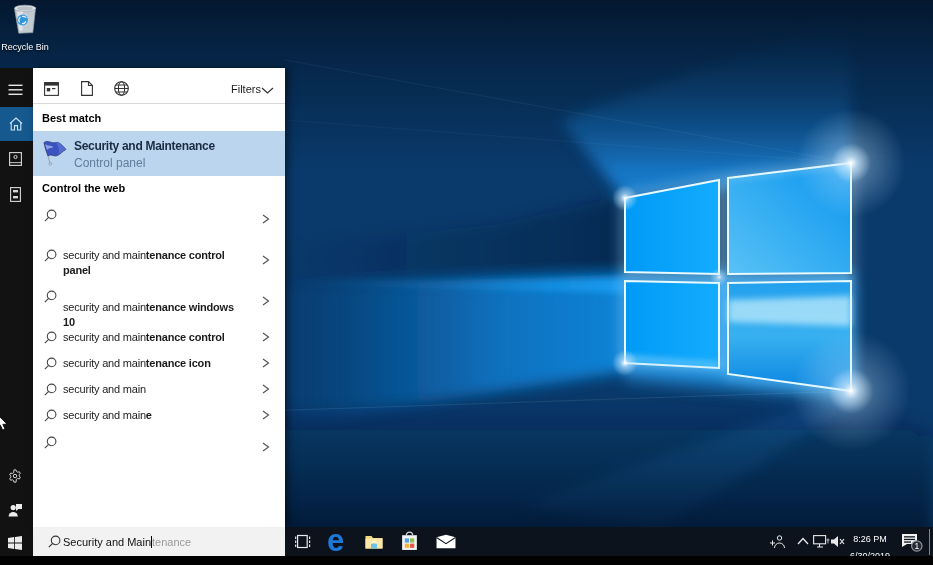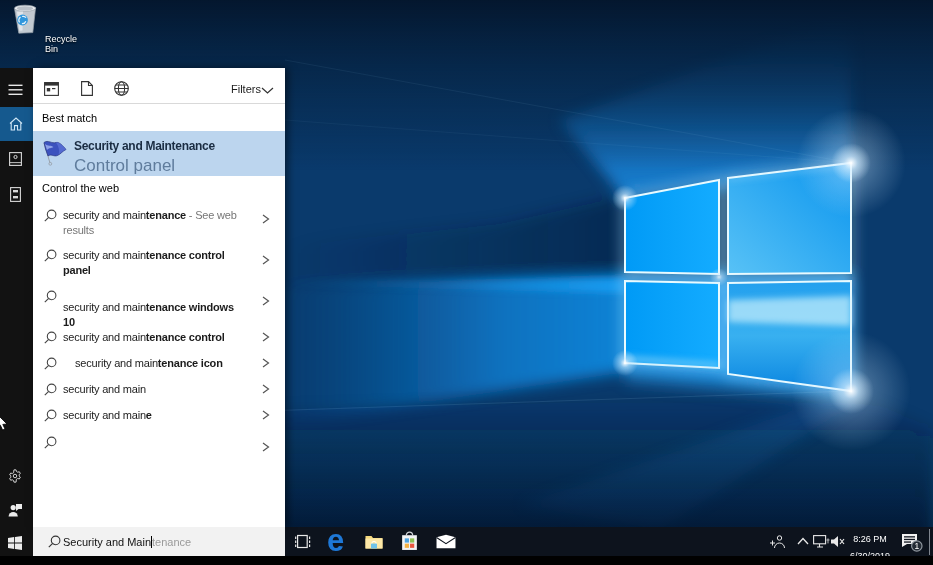--- a/index.html
+++ b/index.html
@@ -6,21 +6,21 @@
 html,body { width:933px; height:565px; overflow:hidden; background:#000; font-family:"Liberation Sans", sans-serif; }
 #stage { position:relative; width:933px; height:565px; background:#000; }
 #wall { position:absolute; left:0; top:0; z-index:0; }
 .abs { position:absolute; }
 
 #taskbar { position:absolute; left:0px; top:527px; width:933px; height:29px; background:#0d131d; z-index:3; }
 #blackstrip { position:absolute; left:0; top:556px; width:933px; height:9px; background:#010101; z-index:8; }
 #sidebar { position:absolute; left:0; top:68px; width:33px; height:488px; background:#121212; z-index:5; }
 #panel { position:absolute; left:33px; top:68px; width:252px; height:459px; background:#ffffff; z-index:5; font-size:11px; color:#1c1c1c; box-shadow:3px 0 8px rgba(0,0,0,0.5); }
 #searchbox { position:absolute; left:33px; top:527px; width:252px; height:29px; background:#f2f2f2; z-index:6; }
-.hdr { font-weight:normal; font-size:11px; color:#000; }
+.hdr { font-weight:bold; font-size:11px; color:#000; }
 .grey { color:#767676; }
 .chev { position:absolute; left:228px; width:10px; height:10px; }
 .mag  { position:absolute; left:11px; width:13px; height:13px; }
 .rowt { position:absolute; left:30px; width:192px; line-height:15px; letter-spacing:-0.2px; }
 b { font-weight:bold; }
 </style>
 </head>
 <body>
 <div id="stage">
   <svg id="wall" width="933" height="565" viewBox="0 0 933 565">
@@ -139,21 +139,21 @@
       <ellipse cx="14" cy="5.3" rx="10.6" ry="3.1" fill="#e8ecf0" stroke="#9aa2ab" stroke-width="0.7"></ellipse>
       <ellipse cx="14" cy="5.4" rx="8.2" ry="2.2" fill="#b9c0c8"></ellipse>
       <polygon points="6,8.8 12,8.4 11.5,27.5 8.3,27.8" fill="#f4f6f8" fill-opacity="0.6"></polygon>
       <circle cx="11.5" cy="17" r="5.4" fill="#2f96dc"></circle>
       <g stroke="#eaf4fb" stroke-width="1.3" fill="none">
         <path d="M8.6 19.4 a3.6 3.6 0 0 1 0.9-5.3"></path>
         <path d="M11.1 13.5 a3.6 3.6 0 0 1 3.9 1.2"></path>
         <path d="M14.8 18.2 a3.6 3.6 0 0 1-3.9 2.3"></path>
       </g>
     </svg>
-    <div style="color:#fff;font-size:9px;margin-top:0;text-shadow:0 1px 2px rgba(0,0,0,.9);padding-left:44px;">Recycle Bin</div>
+    <div style="color:#fff;font-size:9px;margin-top:8px;text-shadow:0 1px 2px rgba(0,0,0,.9);">Recycle Bin</div>
   </div>
 
   <svg class="abs" style="left:-4px;top:414px;z-index:9;" width="14" height="18" viewBox="0 0 14 18">
     <polygon points="1,0 1,14 4.4,11.2 6.6,16 9,15 6.8,10.4 11,10" fill="#fff" stroke="#000" stroke-width="0.8"></polygon>
   </svg>
 
   <div id="taskbar"></div>
 
   <div id="sidebar">
     <div class="abs" style="left:0;top:39px;width:33px;height:34px;background:#15598e;"></div>
@@ -228,29 +228,28 @@
 
     <div class="abs" style="left:0;top:63px;width:252px;height:45px;background:#bcd5ee;"></div>
     <svg class="abs" style="left:6px;top:69px;z-index:1;" width="30" height="30" viewBox="0 0 30 30">
       <path d="M5 6 L11 26" stroke="#9aa2ac" stroke-width="1"></path>
       <circle cx="11.3" cy="26.8" r="1.4" fill="none" stroke="#9aa2ac" stroke-width="0.9"></circle>
       <path d="M5 5.5 C9 2.5 13 7 17 5.5 C20 4.5 24 9 27 12.5 C24 13.5 22 17 18.5 18.5 C15 20 12 16.5 9 19 L6.5 12 Z" fill="#3c52be" stroke="#27337f" stroke-width="0.7"></path>
       <path d="M6 7 C9 9.5 12 8 14.5 10 C12 11.5 10 10.5 8 13 Z" fill="#93a6ea" opacity="0.95"></path>
       <path d="M17 5.5 C20 4.5 24 9 27 12.5 C24 13.5 22 16 19.5 17.5 C21 14 19.5 9 17 5.5 Z" fill="#5a70d6" opacity="0.8"></path>
     </svg>
     <div class="abs" style="left:41px;top:71px;font-weight:bold;font-size:12px;letter-spacing:-0.3px;color:#1a2c42;z-index:1;">Security and Maintenance</div>
-    <div class="abs" style="left:41px;top:88px;font-size:17px;color:#5f7c9c;z-index:1;">Control panel</div>
+    <div class="abs" style="left:41px;top:88px;font-size:12px;color:#5f7c9c;z-index:1;">Control panel</div>
 
     <div class="abs hdr" style="left:9px;top:114px;">Control the web</div>
 
     <svg class="mag" style="top:141px;" viewBox="0 0 13 13">
         <circle cx="7.6" cy="5.4" r="4.3" fill="none" stroke="#444" stroke-width="1.1"></circle>
         <path d="M4.4 8.6 L0.8 12.2" stroke="#444" stroke-width="1.1"></path>
       </svg>
-    <div class="rowt" style="top:140px;">security and main<b>tenance</b> <span class="grey">- See web<br>results</span></div>
     <svg class="chev" style="top:146px;" viewBox="0 0 10 10">
         <path d="M2 1 L7.5 5 L2 9" fill="none" stroke="#555" stroke-width="1.2"></path>
       </svg>
 
     <svg class="mag" style="top:181px;" viewBox="0 0 13 13">
         <circle cx="7.6" cy="5.4" r="4.3" fill="none" stroke="#444" stroke-width="1.1"></circle>
         <path d="M4.4 8.6 L0.8 12.2" stroke="#444" stroke-width="1.1"></path>
       </svg>
     <div class="rowt" style="top:180px;">security and main<b>tenance control<br>panel</b></div>
     <svg class="chev" style="top:187px;" viewBox="0 0 10 10">
@@ -272,21 +271,21 @@
       </svg>
     <div class="rowt" style="top:262px;">security and main<b>tenance control</b></div>
     <svg class="chev" style="top:264px;" viewBox="0 0 10 10">
         <path d="M2 1 L7.5 5 L2 9" fill="none" stroke="#555" stroke-width="1.2"></path>
       </svg>
 
     <svg class="mag" style="top:289px;" viewBox="0 0 13 13">
         <circle cx="7.6" cy="5.4" r="4.3" fill="none" stroke="#444" stroke-width="1.1"></circle>
         <path d="M4.4 8.6 L0.8 12.2" stroke="#444" stroke-width="1.1"></path>
       </svg>
-    <div class="rowt" style="top:288px;margin-left:12px;">security and main<b>tenance icon</b></div>
+    <div class="rowt" style="top:288px;">security and main<b>tenance icon</b></div>
     <svg class="chev" style="top:290px;" viewBox="0 0 10 10">
         <path d="M2 1 L7.5 5 L2 9" fill="none" stroke="#555" stroke-width="1.2"></path>
       </svg>
 
     <svg class="mag" style="top:315px;" viewBox="0 0 13 13">
         <circle cx="7.6" cy="5.4" r="4.3" fill="none" stroke="#444" stroke-width="1.1"></circle>
         <path d="M4.4 8.6 L0.8 12.2" stroke="#444" stroke-width="1.1"></path>
       </svg>
     <div class="rowt" style="top:314px;">security and main</div>
     <svg class="chev" style="top:316px;" viewBox="0 0 10 10">

